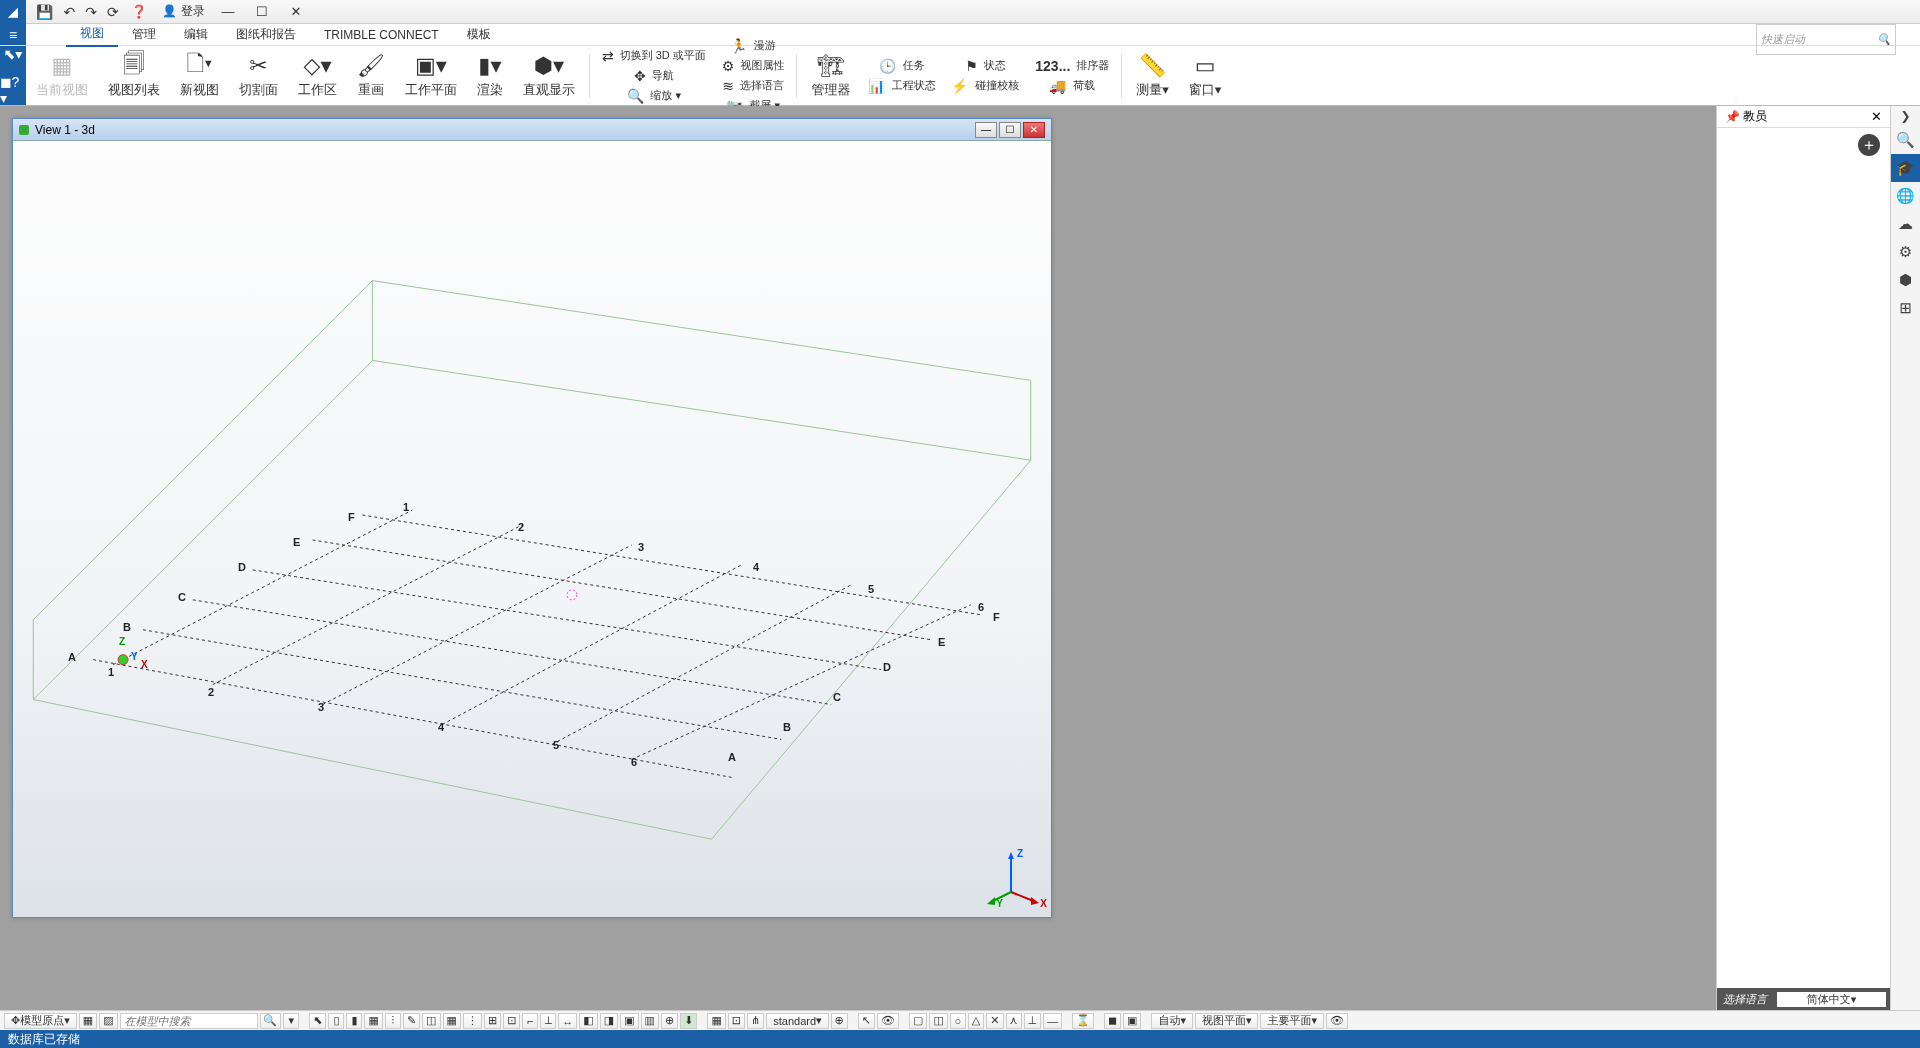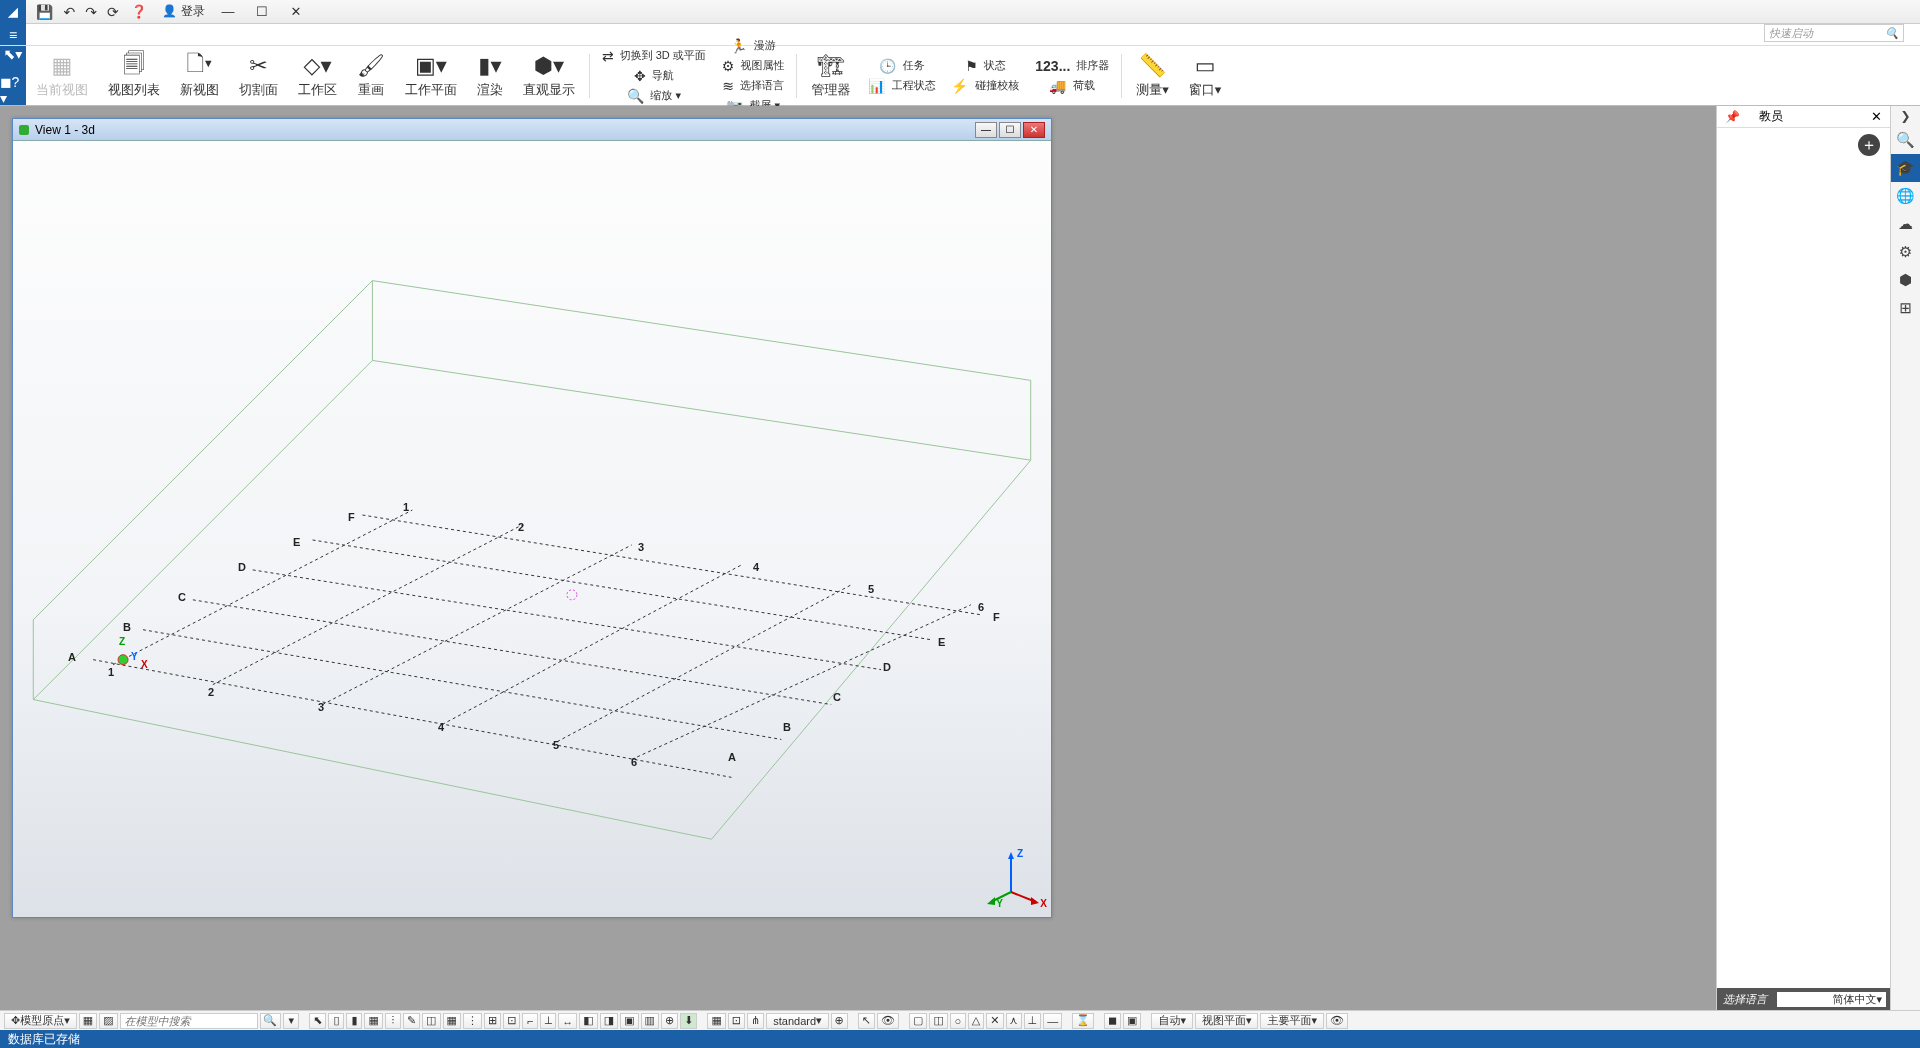--- a/index.html
+++ b/index.html
@@ -13,21 +13,21 @@
 .titlebar .title { flex: 1; text-align: center; color: #444; font-size: 12px; }
 .titlebar .right { display: flex; align-items: center; gap: 12px; padding-right: 6px; color: #333; }
 .titlebar .right .wbtn { width: 22px; text-align: center; cursor: pointer; font-size: 13px; }
 
 
 .menubar { height: 22px; background: #fff; display: flex; align-items: stretch; border-bottom: 1px solid #ddd; }
 .menubar .hamburger { width: 26px; background: #1b5fa6; color: #fff; display: flex; align-items: center; justify-content: center; font-size: 14px; }
 .menubar .tabs { display: flex; align-items: center; gap: 0; padding-left: 40px; }
 .menubar .tab { padding: 3px 14px; color: #333; cursor: pointer; font-size: 12px; }
 .menubar .tab.active { border-bottom: 2px solid #1b5fa6; color: #1b5fa6; }
-.menubar .search { margin-left: auto; margin-right: 16px; width: 140px; height: 18px; border: 1px solid #ccc; display: flex; align-items: center; padding: 0 4px; font-size: 11px; color: #999; justify-content: space-between; font-style: italic; }
+.menubar .search { margin-left: auto; margin-right: 24px; width: 140px; height: 31px; border: 1px solid #ccc; display: flex; align-items: center; padding: 0 4px; font-size: 11px; color: #999; justify-content: space-between; font-style: italic; }
 
 
 .ribbon { height: 60px; background: #fff; border-bottom: 1px solid #bbb; display: flex; align-items: center; }
 .ribbon .leftcol { width: 26px; height: 100%; background: #1b5fa6; color: #fff; display: flex; flex-direction: column; align-items: center; justify-content: center; gap: 12px; font-size: 14px; }
 .ribbon .tools { display: flex; align-items: center; height: 100%; }
 .ribbon .sep { width: 1px; height: 44px; background: #ddd; margin: 0 4px; }
 .rbtn { display: flex; flex-direction: column; align-items: center; justify-content: center; padding: 4px 10px; cursor: pointer; gap: 2px; }
 .rbtn .ico { font-size: 22px; color: #333; height: 26px; display: flex; align-items: center; }
 .rbtn .lbl { font-size: 13px; color: #333; white-space: nowrap; }
 .rbtn.disabled .ico, .rbtn.disabled .lbl { color: #bbb; }
@@ -47,21 +47,21 @@
 .viewwin .canvas { position: absolute; top: 22px; left: 0; right: 0; bottom: 0; background: linear-gradient(#fdfdfd 0%, #f2f4f7 60%, #dde2e8 100%); overflow: hidden; }
 .gridlabel { position: absolute; font-size: 11px; color: #222; font-weight: bold; }
 
 
 .sidepanel { position: absolute; top: 106px; right: 30px; width: 174px; bottom: 38px; background: #fff; border-left: 1px solid #ccc; }
 .sidepanel .hdr { height: 22px; display: flex; align-items: center; padding: 0 8px; border-bottom: 1px solid #ddd; font-size: 12px; }
 .sidepanel .hdr .x { margin-left: auto; cursor: pointer; font-size: 13px; }
 .sidepanel .add { position: absolute; right: 10px; top: 28px; width: 22px; height: 22px; border-radius: 11px; background: #444; color: #fff; display: flex; align-items: center; justify-content: center; font-size: 16px; cursor: pointer; }
 .sidepanel .langbar { position: absolute; bottom: 0; left: 0; right: 0; height: 22px; background: #555; color: #fff; display: flex; align-items: center; font-size: 11px; }
 .sidepanel .langbar .lab { padding: 0 6px; font-style: italic; }
-.sidepanel .langbar .sel { flex: 1; background: #fff; color: #333; height: 15px; margin: 0 4px; display: flex; align-items: center; padding: 0 4px; justify-content: flex-end; }
+.sidepanel .langbar .sel { flex: 1; background: #fff; color: #333; height: 15px; margin: 0 4px; display: flex; align-items: center; padding: 0 4px; justify-content: center; }
 
 
 .iconstrip { position: absolute; top: 106px; right: 0; width: 30px; bottom: 38px; background: #f4f4f4; border-left: 1px solid #ccc; display: flex; flex-direction: column; align-items: center; }
 .iconstrip .isbtn { width: 30px; height: 28px; display: flex; align-items: center; justify-content: center; cursor: pointer; color: #444; font-size: 15px; }
 .iconstrip .isbtn.active { background: #1b5fa6; color: #fff; }
 .iconstrip .chev { height: 20px; font-size: 12px; }
 
 
 .bottombar { position: absolute; bottom: 18px; left: 0; right: 0; height: 20px; background: #f4f4f4; border-top: 1px solid #ccc; display: flex; align-items: center; font-size: 11px; gap: 2px; padding: 0 4px; }
 .bottombar .bb { height: 16px; min-width: 16px; border: 1px solid #ccc; background: linear-gradient(#fff,#eee); display: flex; align-items: center; justify-content: center; padding: 0 3px; cursor: pointer; font-size: 11px; color: #333; }
@@ -90,20 +90,28 @@
     <span class="wbtn">❓</span>
     <span>👤 <span>登录</span></span>
     <span class="wbtn">—</span>
     <span class="wbtn">☐</span>
     <span class="wbtn">✕</span>
   </div>
 </div>
 
 <div class="menubar">
   <div class="hamburger">≡</div>
+  <div class="tabs">
+    <div class="tab active">视图</div>
+    <div class="tab">管理</div>
+    <div class="tab">编辑</div>
+    <div class="tab">图纸和报告</div>
+    <div class="tab">TRIMBLE CONNECT</div>
+    <div class="tab">模板</div>
+  </div>
   <div class="search">
     <span>快速启动</span>
       <span>🔍</span>
   </div>
 </div>
 
 <div class="ribbon">
   <div class="leftcol">
     <span>⬉▾</span>
     <span>◼?▾</span>
@@ -312,21 +320,21 @@
       <div class="gridlabel" style="right:28px;bottom:58px;color:#0060ff;font-size:10px">Z</div>
       <div class="gridlabel" style="right:4px;bottom:8px;color:#cc0000;font-size:10px">X</div>
       <div class="gridlabel" style="right:48px;bottom:8px;color:#00a000;font-size:10px">Y</div>
     </div>
   </div>
 </div>
 
 <div class="sidepanel">
   <div class="hdr">
     <span>📌</span>
-    <span style="margin-left:19px">教员</span>
+    <span style="margin-left:3px">教员</span>
     <span class="x">✕</span>
   </div>
   <div class="add">＋</div>
   <div class="langbar">
     <span class="lab">选择语言</span>
     <div class="sel">
         <span>简体中文</span>
         <span>▾</span>
       </div>
   </div>

